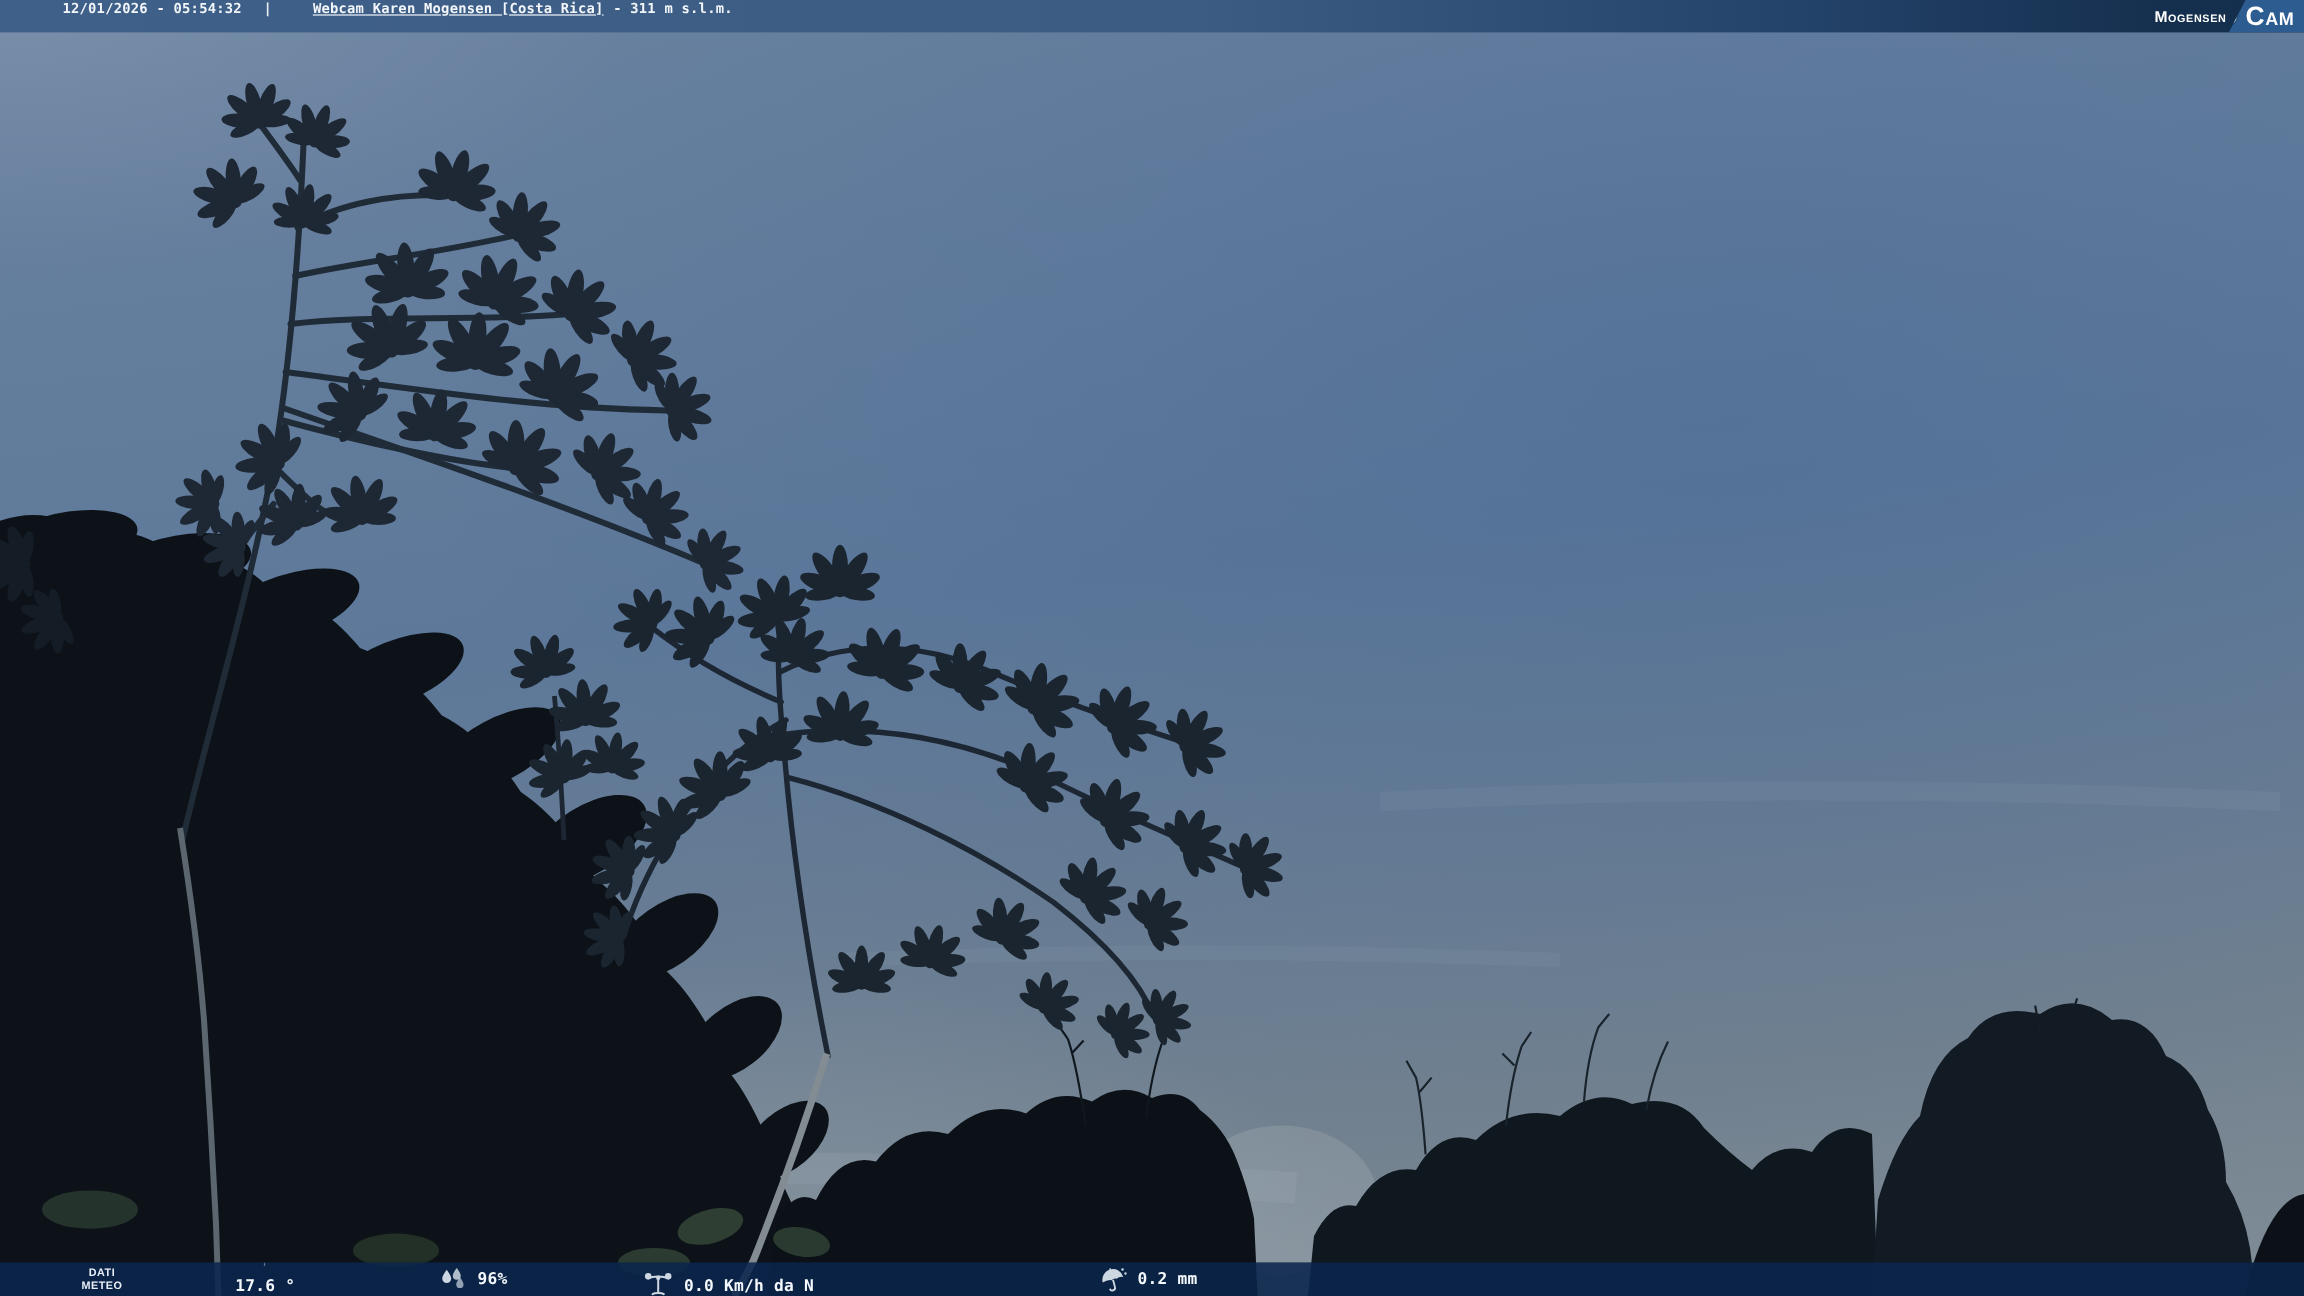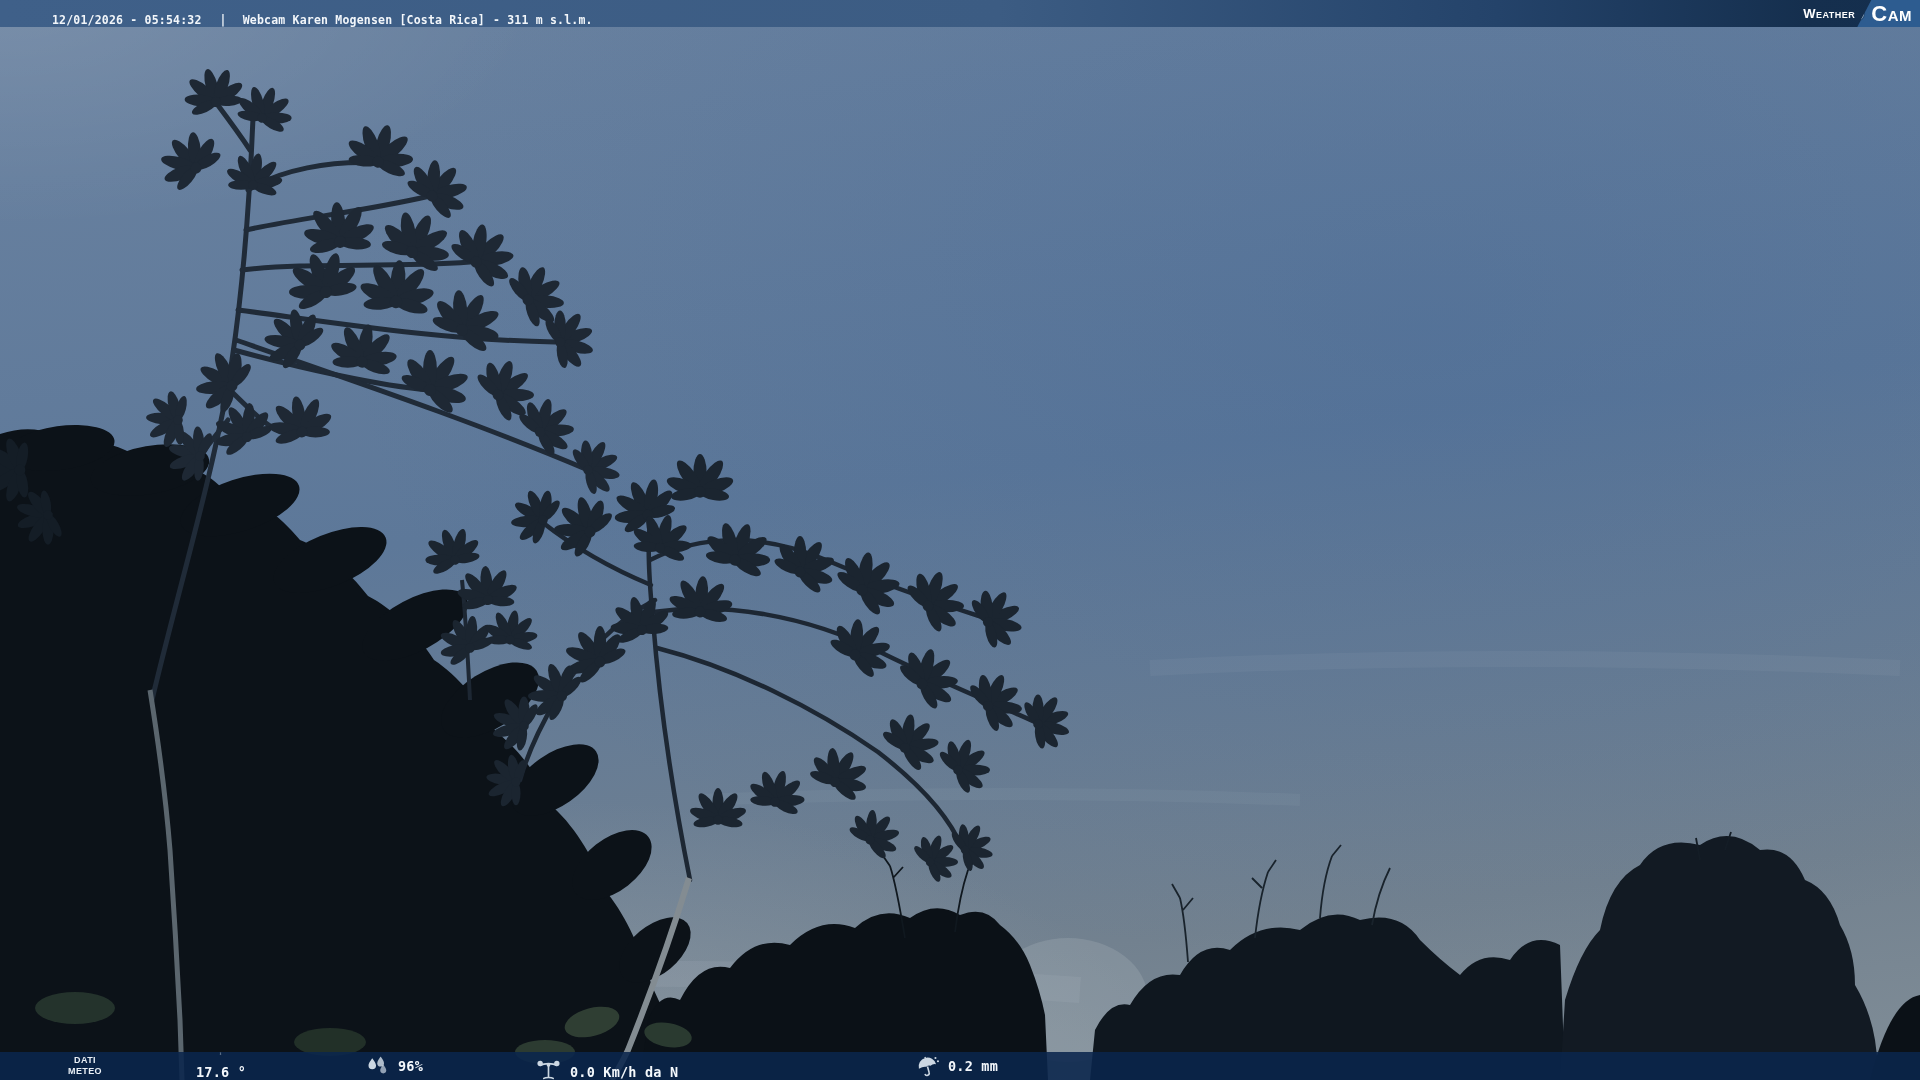--- a/index.html
+++ b/index.html
@@ -8,24 +8,24 @@
     background:
       radial-gradient(900px 380px at 0% 0%, rgba(255,255,255,0.10), rgba(255,255,255,0) 60%),
       radial-gradient(1000px 520px at 30% 104%, rgba(172,182,188,0.42), rgba(172,182,188,0) 62%),
       radial-gradient(1500px 900px at 74% 30%, rgba(60,98,148,0.30), rgba(60,98,148,0) 72%),
       linear-gradient(173deg, #6a82a0 0%, #5d7899 45%, #72818f 82%, #808d97 100%);
   }
   .scene{position:absolute;left:0;top:0;width:1920px;height:1080px;display:block;}
   
   .topbar{position:absolute;left:0;top:0;width:100%;height:27px;
     background:linear-gradient(90deg,#3f6089 0%,#3c5c83 52%,#24436a 78%,#152f4e 94%,#142e4d 100%);
-    display:flex;align-items:flex-end;color:#f2f6fa;font-weight:bold;font-size:11.5px;letter-spacing:.2px;}
+    display:flex;align-items:flex-start;color:#f2f6fa;font-weight:bold;font-size:11.5px;letter-spacing:.2px;}
   .topbar .ts{margin-left:52px;}
   .topbar .sep{margin-left:18px;opacity:.95;}
-  .topbar .ttl{margin-left:16px;}
+  .topbar .ttl{margin-left:34px;text-decoration:underline;}
   .topbar .alt{margin-left:8px;}
   
   .logo{position:absolute;right:0;top:0;height:27px;display:flex;align-items:center;}
   .logo-weather{font-family:"Liberation Sans",sans-serif;font-variant:small-caps;
     font-weight:bold;font-size:13px;letter-spacing:.5px;color:#fff;margin-right:2px;}
   .cam-box{position:relative;height:27px;display:flex;align-items:center;
     background:#2d5c90;padding:0 8px 0 14px;clip-path:polygon(14px 0,100% 0,100% 100%,0 100%);}
   .logo-cam{font-family:"Liberation Sans",sans-serif;font-variant:small-caps;
     font-weight:bold;font-size:22px;letter-spacing:.5px;color:#fff;line-height:27px;}
   .logo-ball{position:absolute;left:-8px;top:6px;width:15px;height:15px;border-radius:50%;
@@ -224,21 +224,21 @@
       <path d="M1870 1080 Q 1890 1000 1920 995 L1920 1080 Z" fill="#0b1117"></path>
     </g>
   </svg>
 
   <div class="topbar">
     <span class="ts">12/01/2026 - 05:54:32</span>
     <span class="sep">|</span>
     <span class="ttl">Webcam Karen Mogensen [Costa Rica]</span>
     <span class="alt">- 311 m s.l.m.</span>
     <div class="logo">
-      <span class="logo-weather">Weather</span>
+      <span class="logo-weather">Mogensen</span>
       <span class="cam-box">
         <span class="logo-ball"></span>
         <span class="logo-cam">Cam</span>
       </span>
     </div>
   </div>
 
   <div class="bottombar">
     <div class="dati">
       <span>DATI</span>

